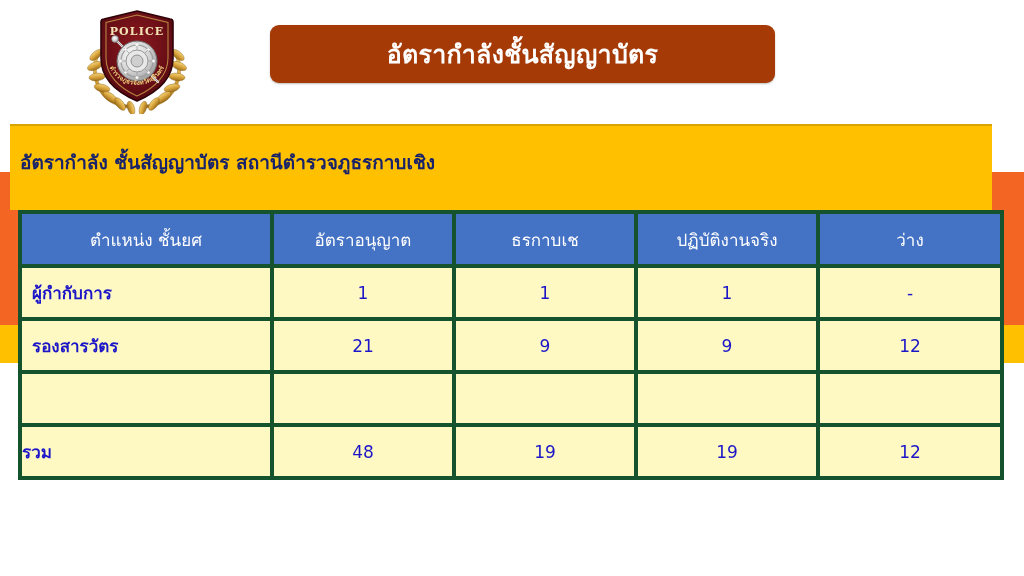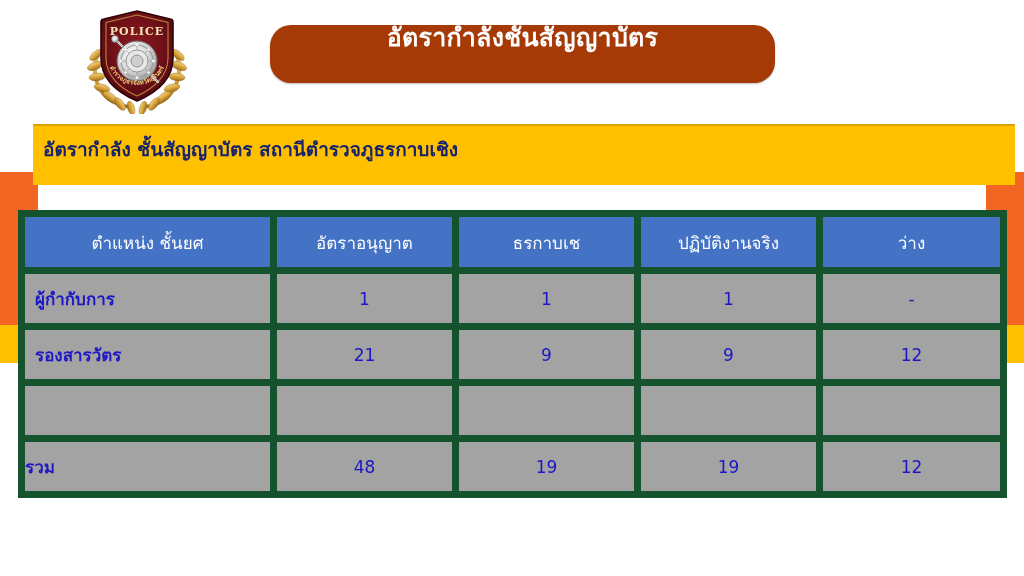--- a/index.html
+++ b/index.html
@@ -18,51 +18,51 @@
   #edge-right-orange{right:0;top:172px;height:153px;}
   #edge-right-yellow{right:0;top:325px;height:38px;}
 
   
   .logo{position:absolute;left:82px;top:6px;width:110px;height:108px;}
   .logo svg{display:block;width:110px;height:108px;}
 
   
   .title-banner{
     position:absolute;left:270px;top:25px;width:505px;height:58px;
-    background:#A53A06;border-radius:21px;
-    display:flex;justify-content:center;
+    background:#A53A06;border-radius:9px;
+    display:flex;align-items:center;justify-content:center;
     box-shadow:0 1px 2px rgba(0,0,0,.25);
   }
   .title-banner .t{
     color:#ffffff;font-size:25px;font-weight:bold;letter-spacing:.3px;
     line-height:1;white-space:nowrap;
   }
 
   
   .info-panel{
-    position:absolute;left:33px;top:124px;width:982px;height:61px;
+    position:absolute;left:10px;top:124px;width:982px;height:86px;
     background:#FFC000;border-top:2px solid #D9A300;
-    box-sizing:border-box;padding:8px 0 0 10px;
+    box-sizing:border-box;padding:21px 0 0 10px;
   }
   .info-line1{color:#17226B;font-size:19px;font-weight:bold;line-height:30px;white-space:nowrap;}
   .info-line2{color:#E8380D;font-size:19px;font-weight:bold;line-height:30px;white-space:nowrap;}
 
   
   .tbl{
     position:absolute;left:18px;top:210px;width:982px;
     border-collapse:collapse;table-layout:fixed;
   }
   .tbl th,.tbl td{
-    border:7px solid #14532d;padding:0;height:49px;vertical-align:middle;
+    border:4px solid #14532d;padding:0;height:49px;vertical-align:middle;
   }
   .tbl thead th{
     background:#4472C4;color:#FFFFFF;font-size:17px;font-weight:normal;
     text-align:center;height:50px;
   }
-  .tbl tbody td{background:#a3a3a3;color:#1C16C8;font-size:17px;}
+  .tbl tbody td{background:#fef9c3;color:#1C16C8;font-size:17px;}
   .tbl td.c-rank{text-align:left;padding-left:10px;font-weight:bold;}
   .tbl td.c-num{text-align:center;}
   .tbl tr.total-row td.c-rank{text-align:left;padding-left:0;font-weight:bold;}
   .col-rank{width:252px;}
   .col-n{width:182px;}
   .col-n4{width:182px;}
   .col-n5{width:184px;}
 </style>
 </head>
 <body>

